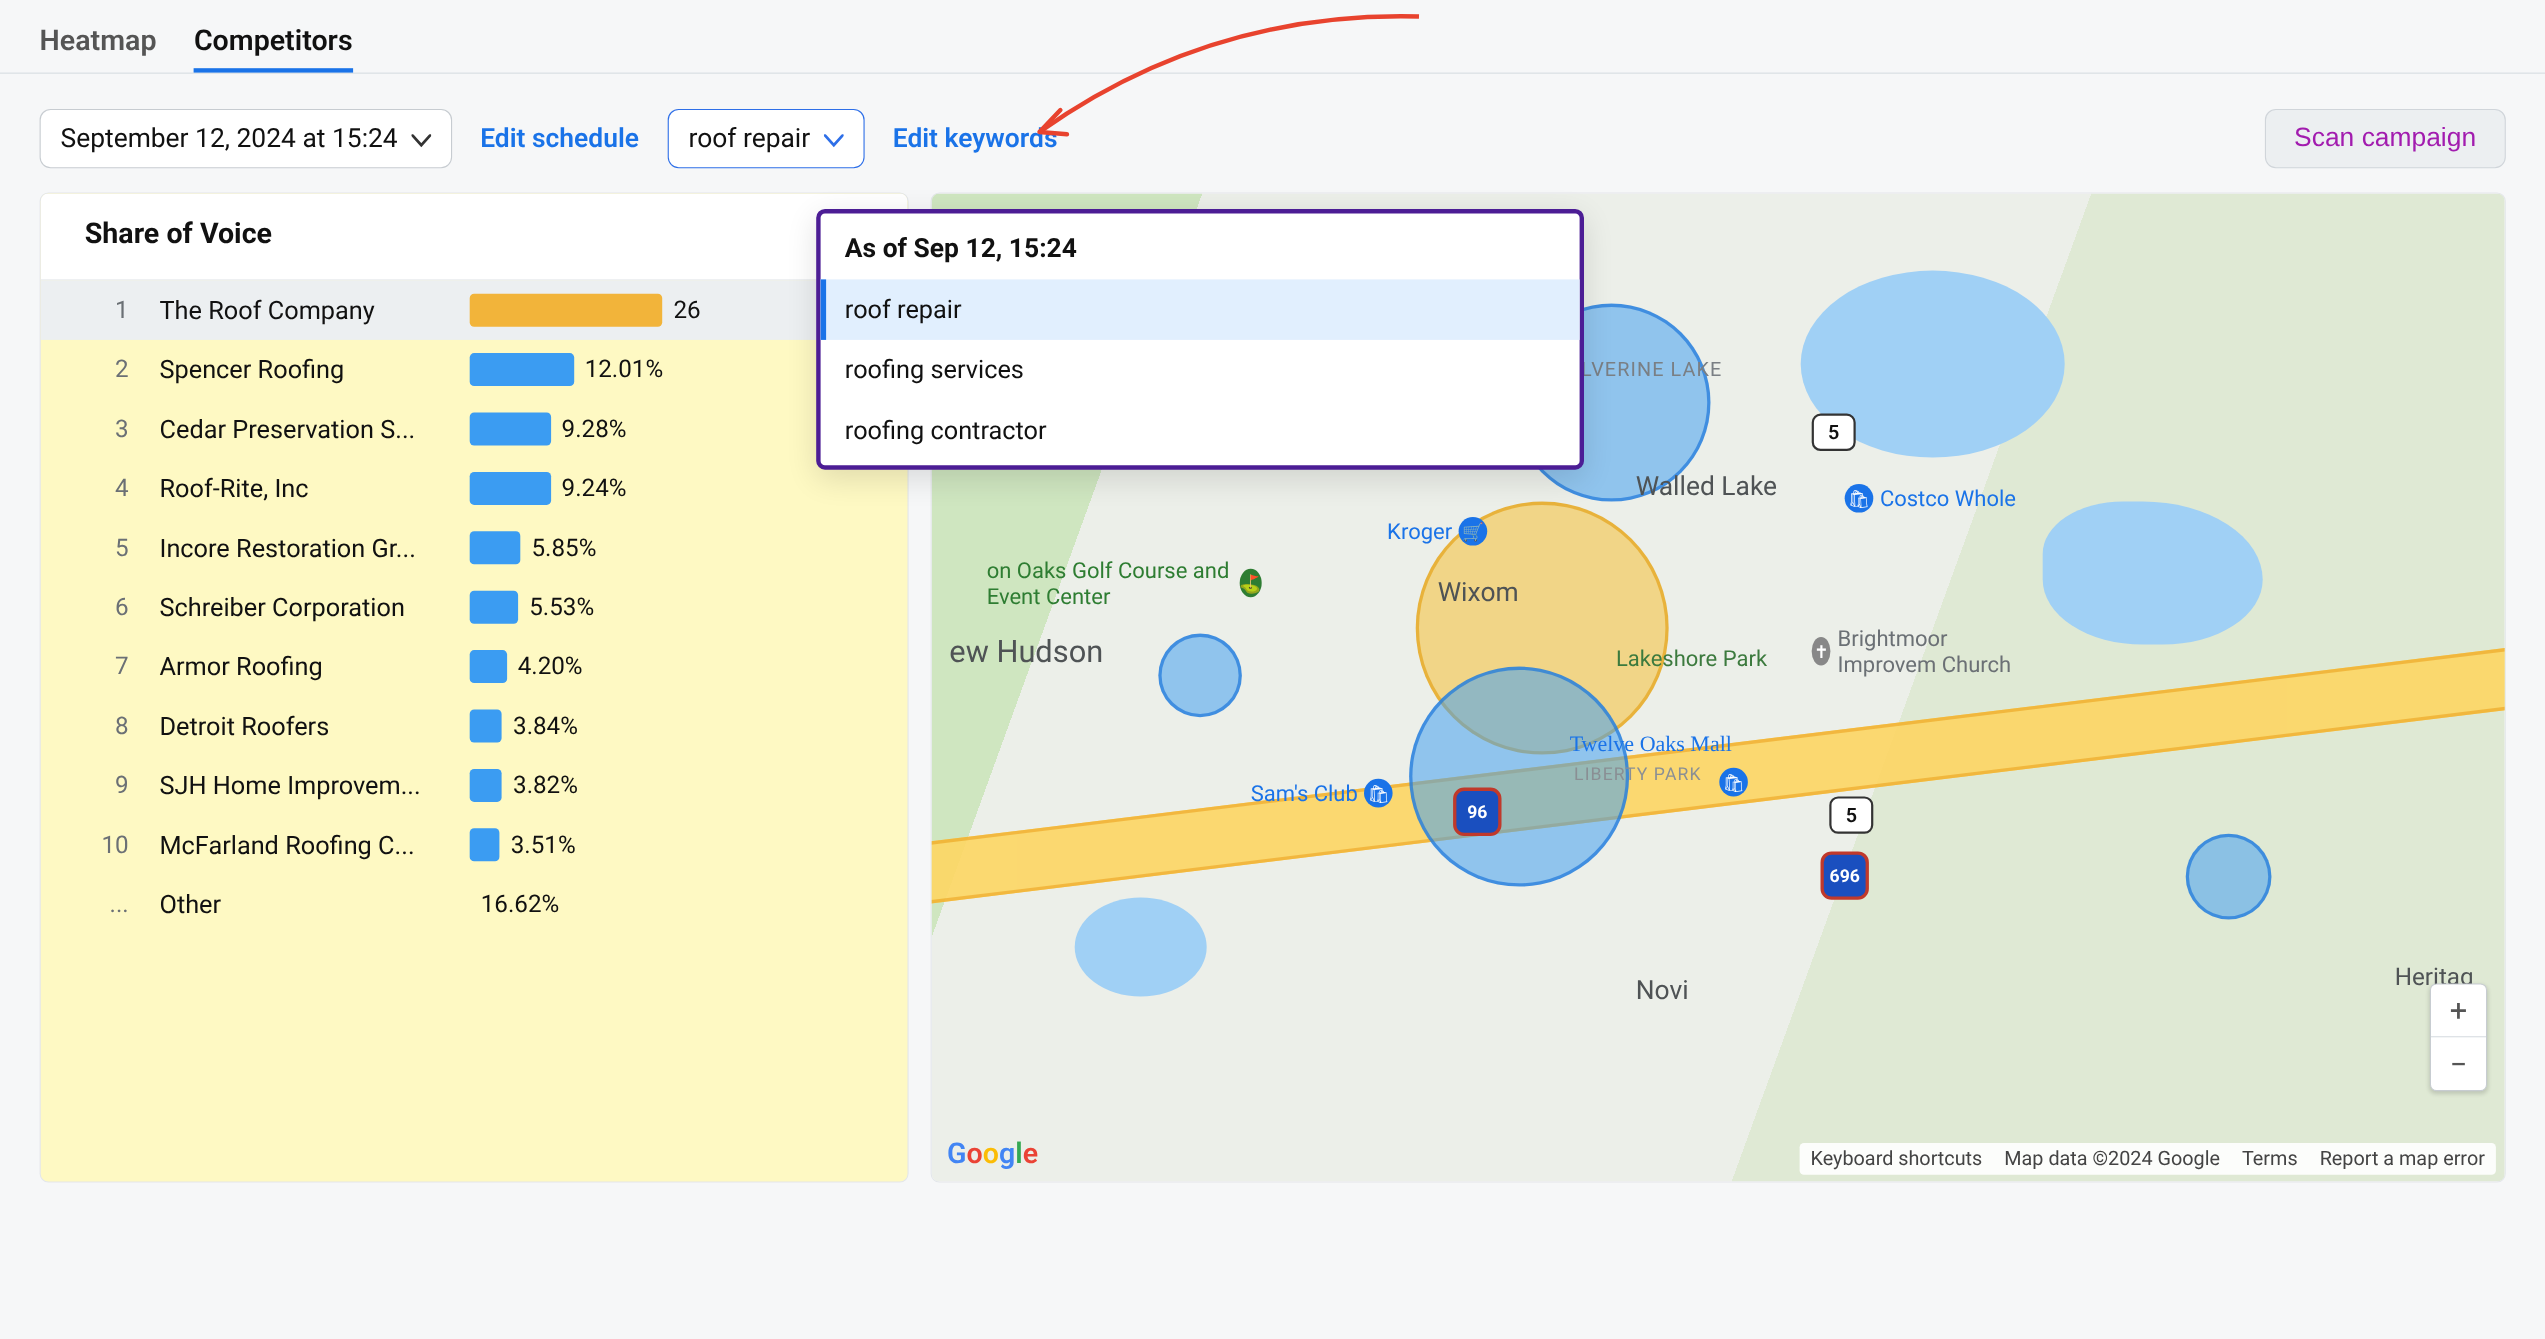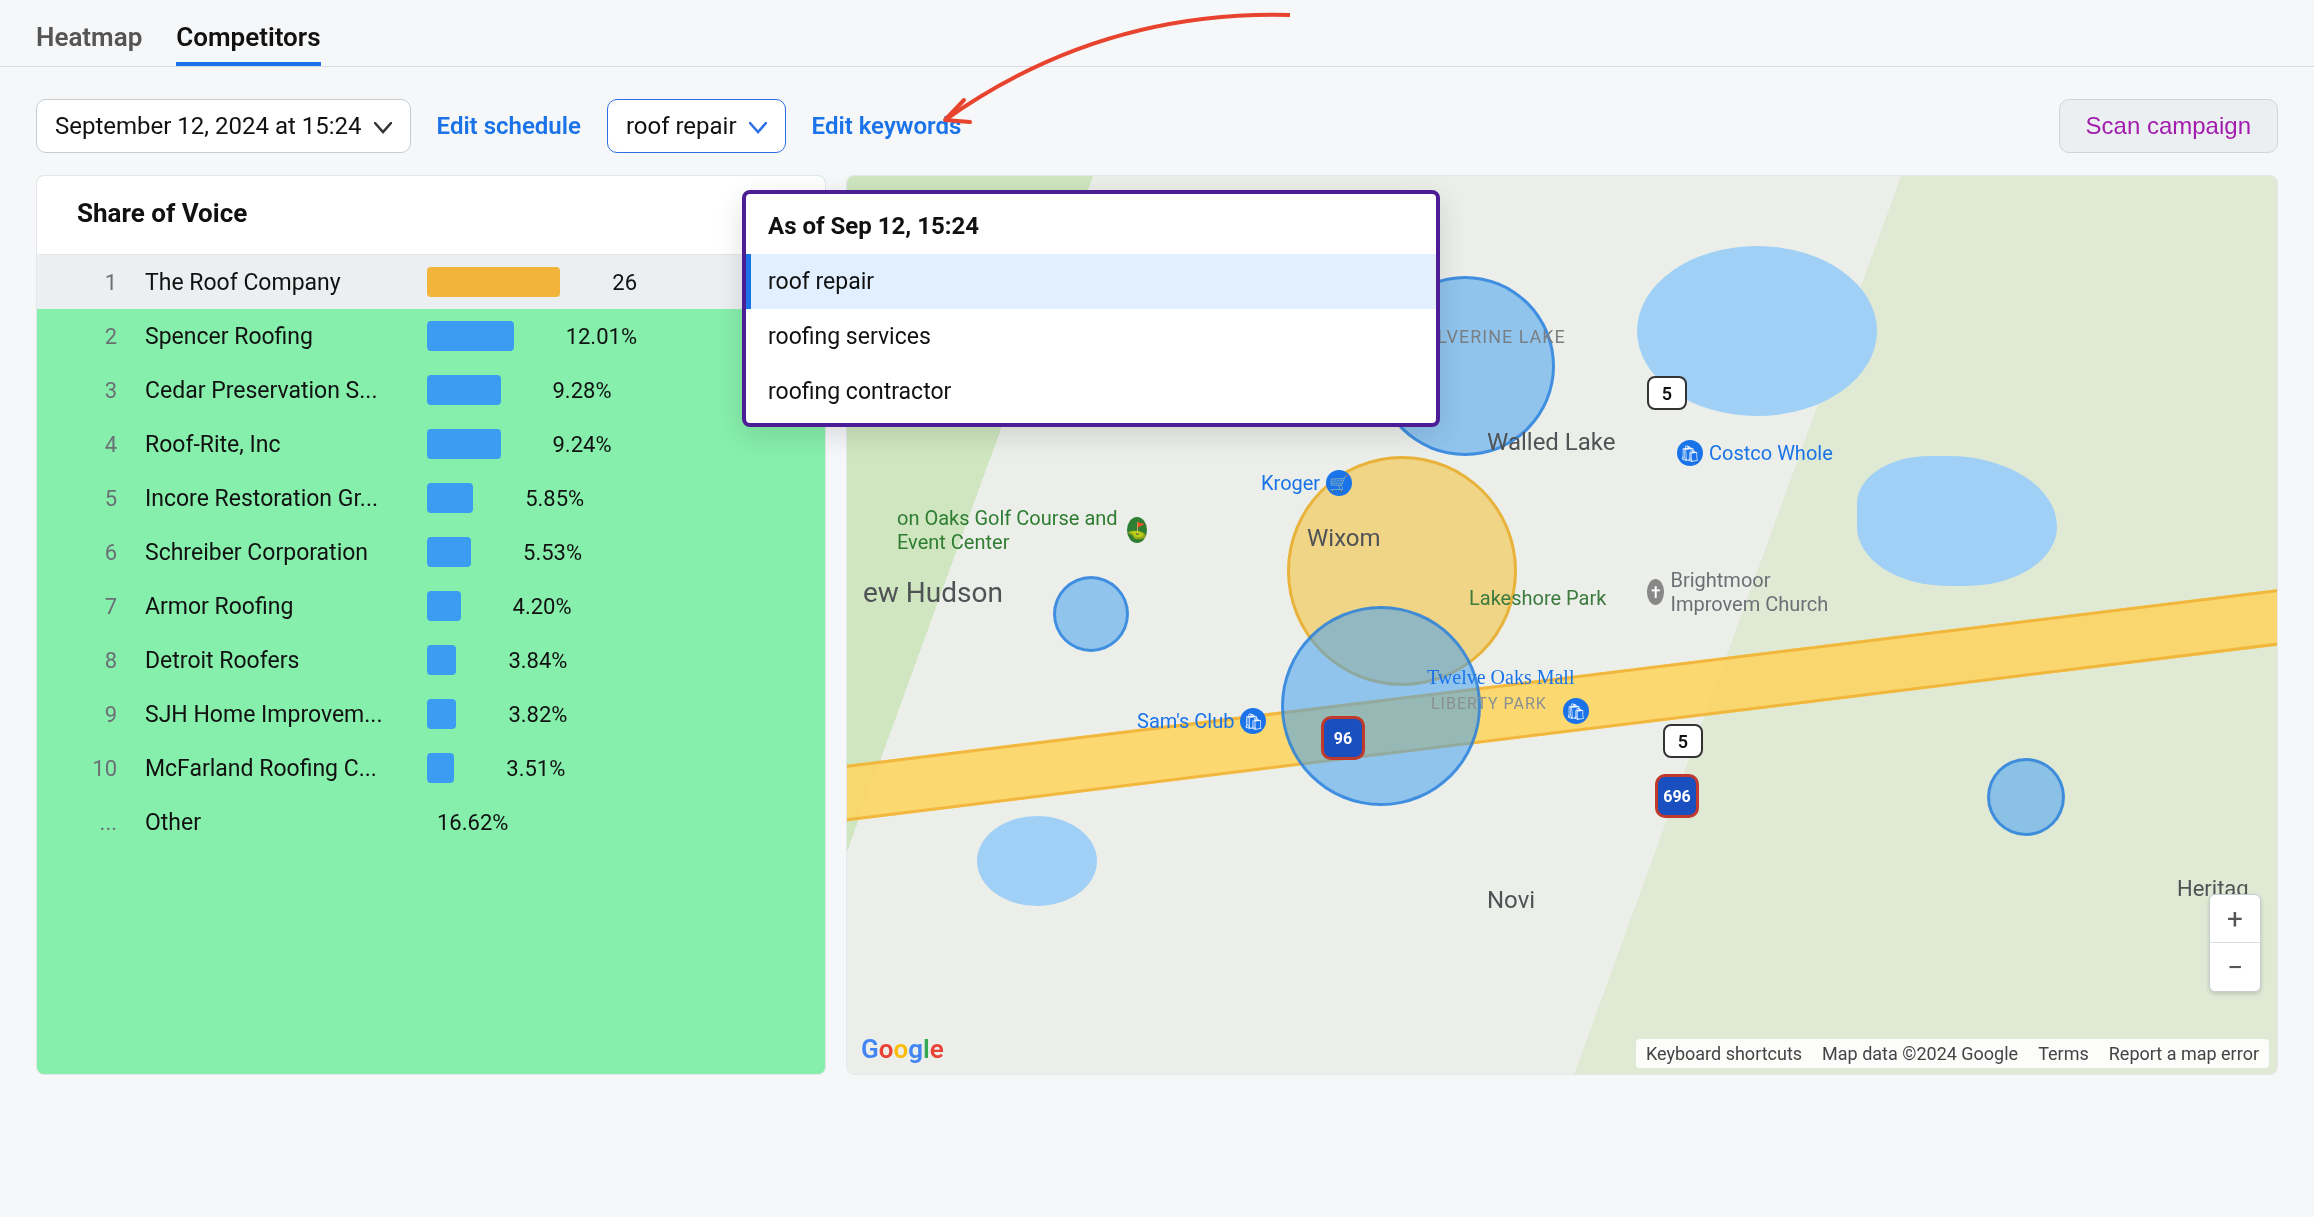--- a/index.html
+++ b/index.html
@@ -114,21 +114,21 @@
   }
 
   
   .content {
     display: flex;
     gap: 20px;
     padding: 0 36px;
   }
   .sov-panel {
     width: 790px;
-    background: #86efac;
+    background: #fef9c3;
     border: 1px solid #e3e6ea;
     border-radius: 8px;
     overflow: hidden;
   }
   .sov-title {
     font-size: 26px;
     font-weight: 700;
     background: #fff;
     border-bottom: 1px solid #e3e6ea;
     padding: 22px 32px 26px 40px;
@@ -153,21 +153,20 @@
     white-space: nowrap;
     overflow: hidden;
     text-overflow: ellipsis;
     color: #111;
   }
   .sov-bar-wrap {
     flex: 0 0 210px;
     height: 30px;
     display: flex;
     align-items: center;
-    gap: 42px;
   }
   .sov-bar {
     height: 30px;
     border-radius: 4px;
     background: #3b9cf2;
   }
   .sov-bar.gold { background: #f2b43a; }
   .sov-pct {
     padding-left: 10px;
     color: #111;

